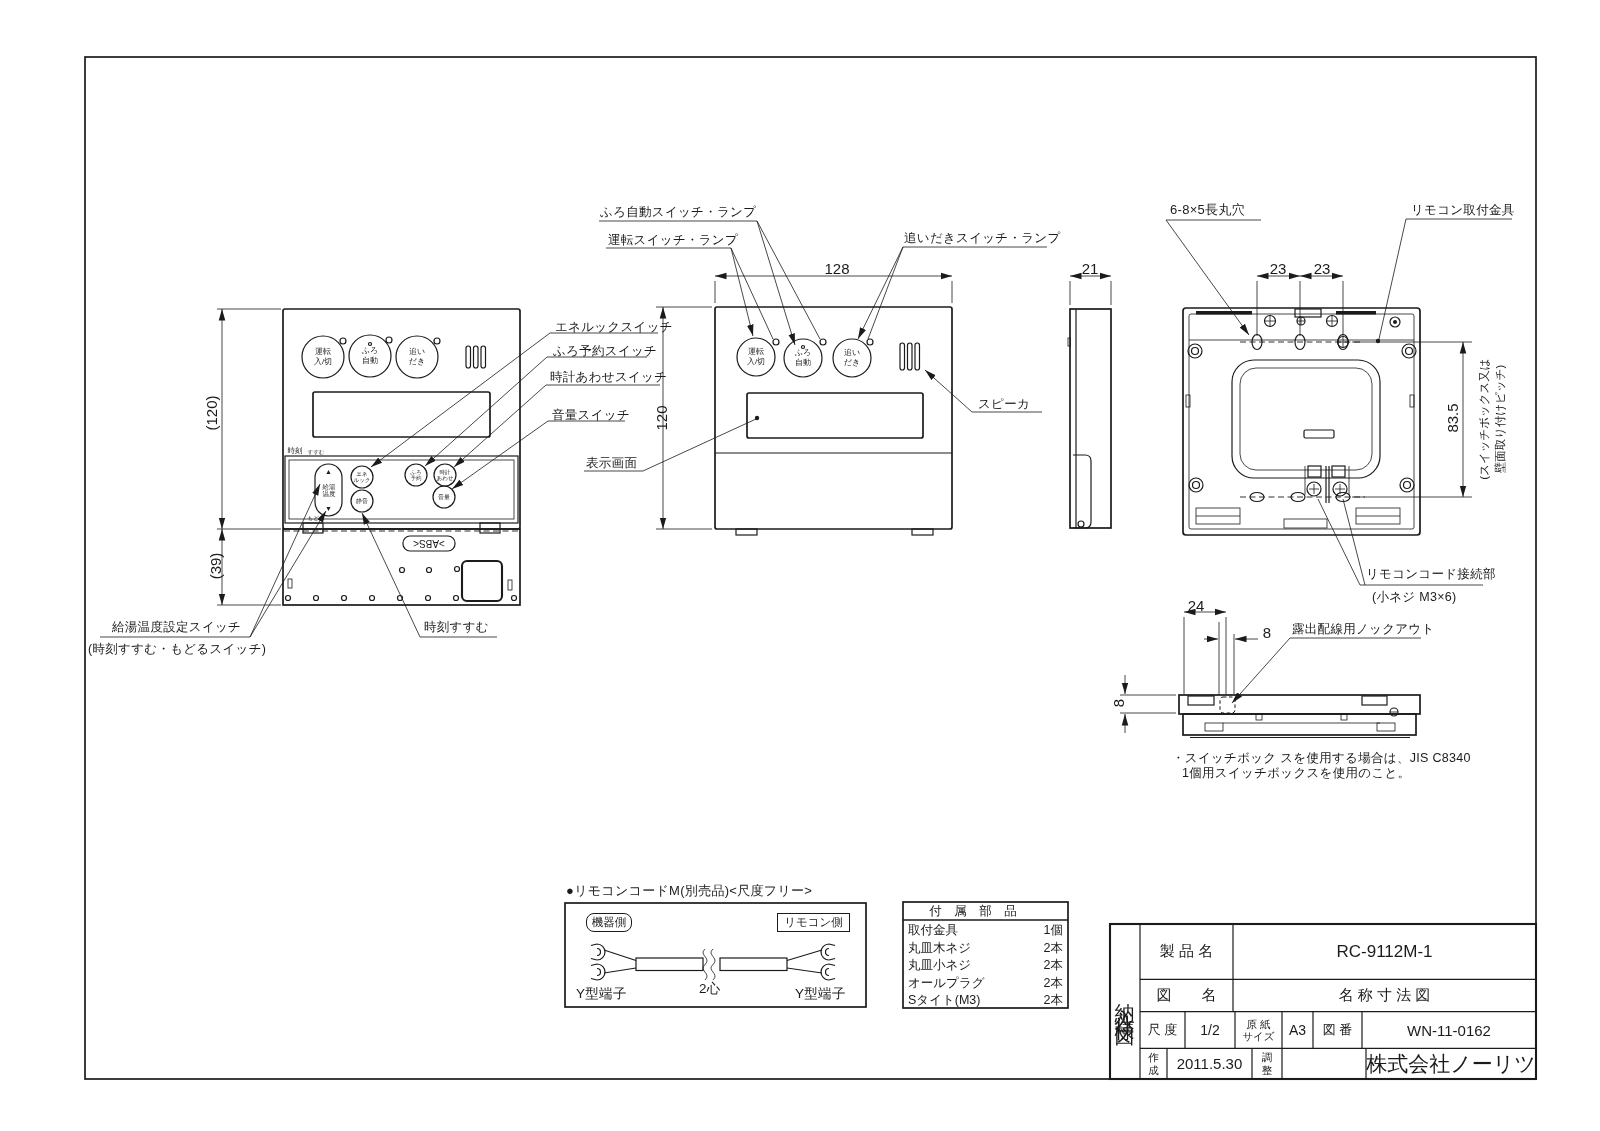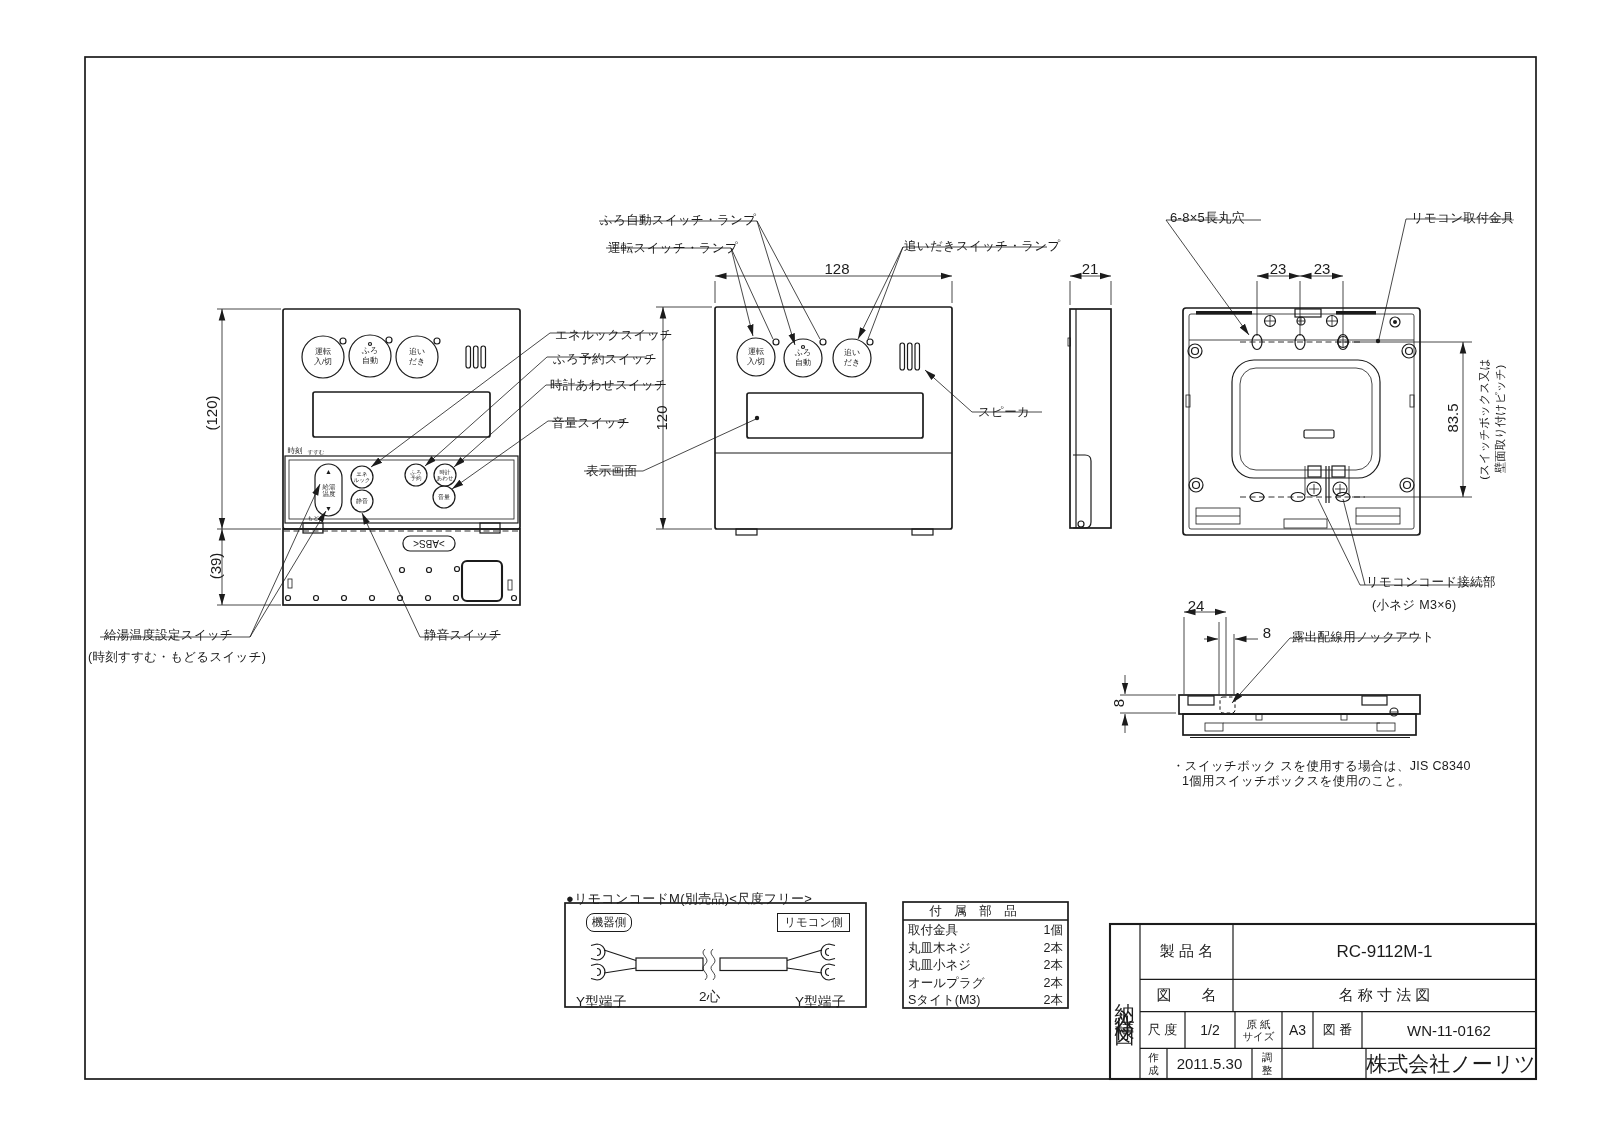--- a/index.html
+++ b/index.html
@@ -7,21 +7,21 @@
            font-family:"Liberation Sans","DejaVu Sans",sans-serif; color:#1b1b1b; overflow:hidden; }
   svg.draw { position:absolute; left:0; top:0; }
   svg.draw line, svg.draw rect, svg.draw circle, svg.draw ellipse, svg.draw path {
       stroke:#1b1b1b; fill:none; stroke-width:1.2; }
   svg.draw .thick { stroke-width:1.7; }
   svg.draw .bold2 { stroke-width:2.1; }
   svg.draw .thin  { stroke-width:0.8; }
   svg.draw .dash  { stroke-dasharray:6 3.5; stroke-width:0.9; }
   svg.draw .dashk { stroke-dasharray:3.5 2.5; stroke-width:1; }
   svg.draw .fillb { fill:#1b1b1b; stroke:none; }
-  .lbl { position:absolute; font-size:12.5px; letter-spacing:0.3px; white-space:nowrap; line-height:1.15;margin-top:8px; }
+  .lbl { position:absolute; font-size:12.5px; letter-spacing:0.3px; white-space:nowrap; line-height:1.15; }
   .pc  { position:absolute; display:flex; align-items:center; justify-content:center;
          text-align:center; white-space:nowrap; }
   .dim { font-size:15px; }
   .r90  { transform:rotate(-90deg); }
   .r180 { transform:rotate(180deg); }
   .b { font-weight:normal; }
   .small { font-size:11.5px; }
   .bt8  { font-size:8px;  line-height:1.2; }
   .bt65 { font-size:6.5px; line-height:1.15; }
   .bt55 { font-size:5.5px; line-height:1.15; }
@@ -348,23 +348,23 @@
 
 <div class="lbl" style="left:600px; top:205px;">ふろ自動スイッチ・ランプ</div>
 <div class="lbl" style="left:608px; top:233px;">運転スイッチ・ランプ</div>
 <div class="lbl" style="left:904px; top:231px;">追いだきスイッチ・ランプ</div>
 <div class="lbl" style="left:555px; top:320px;">エネルックスイッチ</div>
 <div class="lbl" style="left:553px; top:344px;">ふろ予約スイッチ</div>
 <div class="lbl" style="left:550px; top:370px;">時計あわせスイッチ</div>
 <div class="lbl" style="left:552px; top:408px;">音量スイッチ</div>
 <div class="lbl" style="left:586px; top:456px;">表示画面</div>
 <div class="lbl" style="left:978px; top:397px;">スピーカ</div>
-<div class="lbl" style="left:104px; top:620px;">給湯温度設定スイッチ</div>
+<div class="lbl" style="left:112px; top:620px;">給湯温度設定スイッチ</div>
 <div class="lbl" style="left:88px; top:642px;">(時刻すすむ・もどるスイッチ)</div>
-<div class="lbl" style="left:424px; top:620px;">静音スイッチ</div>
+<div class="lbl" style="left:424px; top:620px;">時刻すすむ</div>
 
 <div class="lbl" style="left:1170px; top:203px; font-size:13px;">6-8×5長丸穴</div>
 <div class="lbl" style="left:1411px; top:203px;">リモコン取付金具</div>
 <div class="lbl" style="left:1366px; top:567px;">リモコンコード接続部</div>
 <div class="lbl" style="left:1372px; top:590px;">(小ネジ M3×6)</div>
 <div class="lbl" style="left:1292px; top:622px;">露出配線用ノックアウト</div>
 <div class="lbl" style="left:1172px; top:751px;">・スイッチボック スを使用する場合は、JIS C8340</div>
 <div class="lbl" style="left:1182px; top:766px;">1個用スイッチボックスを使用のこと。</div>
 
 <div class="pc r90" style="left:1422px; top:349px; width:140px; height:140px;">

